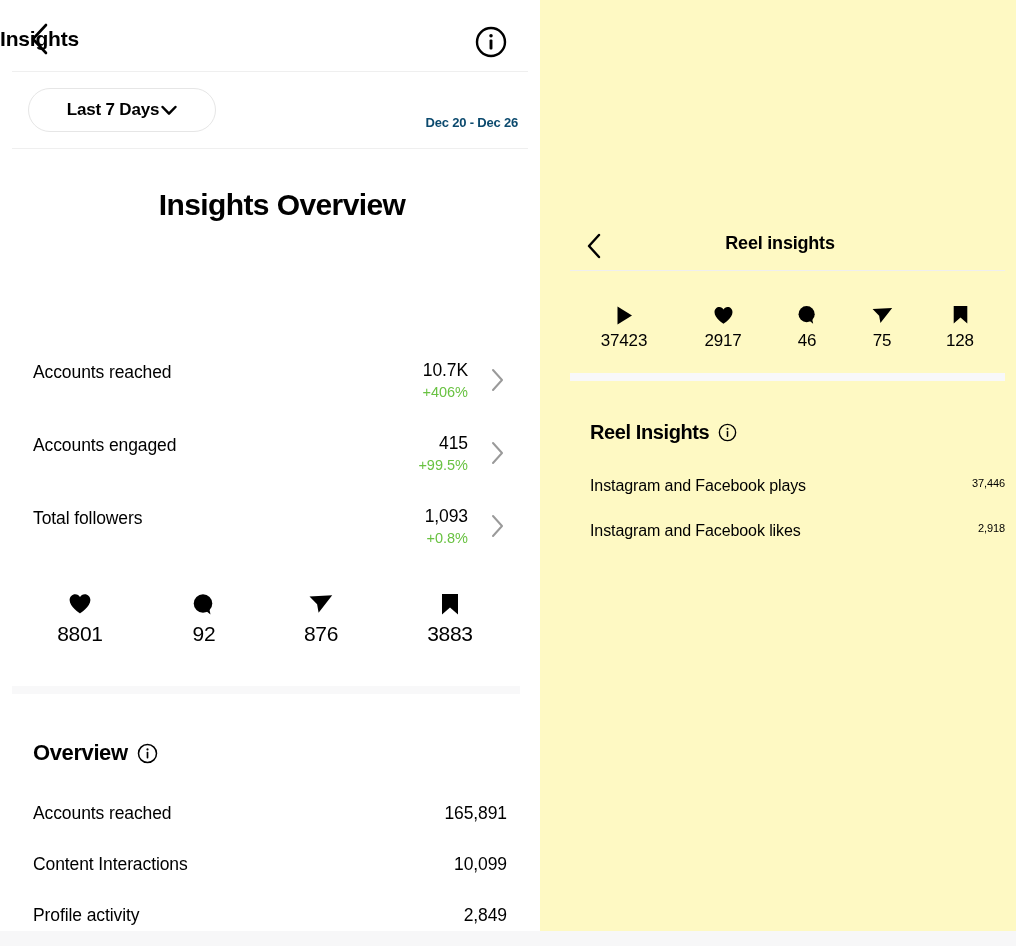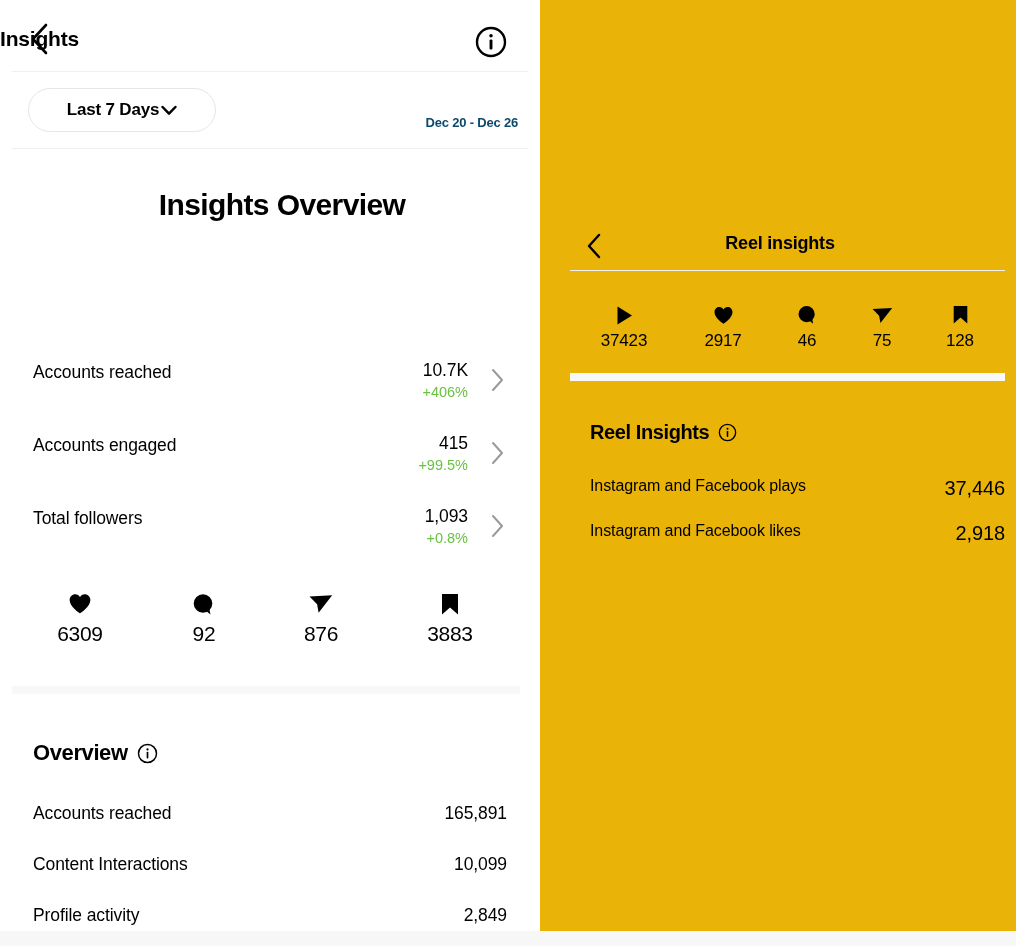--- a/index.html
+++ b/index.html
@@ -254,21 +254,21 @@
     letter-spacing: -0.1px;
   }
 
   
   .right-panel {
     position: absolute;
     left: 540px;
     top: 0;
     width: 476px;
     height: 946px;
-    background: #eab308;
+    background: #fef9c3;
   }
   .r-nav {
     position: absolute;
     left: 0;
     top: 222px;
     width: 476px;
     height: 48px;
   }
   .r-back {
     position: absolute;
@@ -335,21 +335,21 @@
     left: 50px;
     top: 0;
     font-size: 16px;
     color: #000;
     letter-spacing: -0.1px;
   }
   .r-kv-value {
     position: absolute;
     right: 11px;
     top: 0;
-    font-size: 20px;
+    font-size: 11px;
     color: #000;
     letter-spacing: -0.1px;
   }
 
   svg { display: block; }
 </style>
 </head>
 <body>
 
 <div id="app">
@@ -425,21 +425,21 @@
       </div>
     </div>
 
     <div class="stat-strip-left">
       <div class="stat-cell" style="left:30px">
         <div class="stat-icon">
           <svg width="24" height="22" viewBox="0 0 24 22">
             <path d="M12 20.5 C12 20.5 1.6 13.9 1.6 7.1 C1.6 3.6 4.2 1.2 7.2 1.2 C9.4 1.2 11.1 2.5 12 4.1 C12.9 2.5 14.6 1.2 16.8 1.2 C19.8 1.2 22.4 3.6 22.4 7.1 C22.4 13.9 12 20.5 12 20.5 Z" fill="#000"></path>
           </svg>
         </div>
-        <div class="stat-num">6309</div>
+        <div class="stat-num">8801</div>
       </div>
 
       <div class="stat-cell" style="left:154px">
         <div class="stat-icon">
           <svg width="24" height="23" viewBox="0 0 24 23">
             <circle cx="11" cy="10.5" r="9.3" fill="#000"></circle>
             <path d="M13.5 17.5 L18.5 21.6 L17.2 15.2 Z" fill="#000"></path>
           </svg>
         </div>
         <div class="stat-num">92</div>

